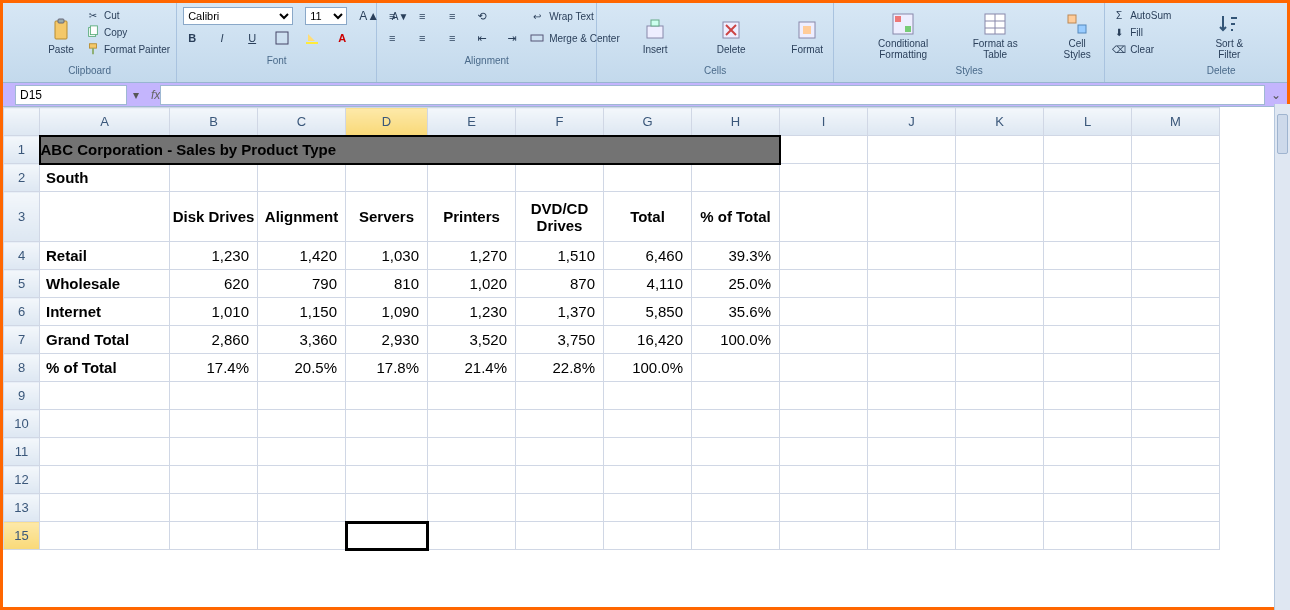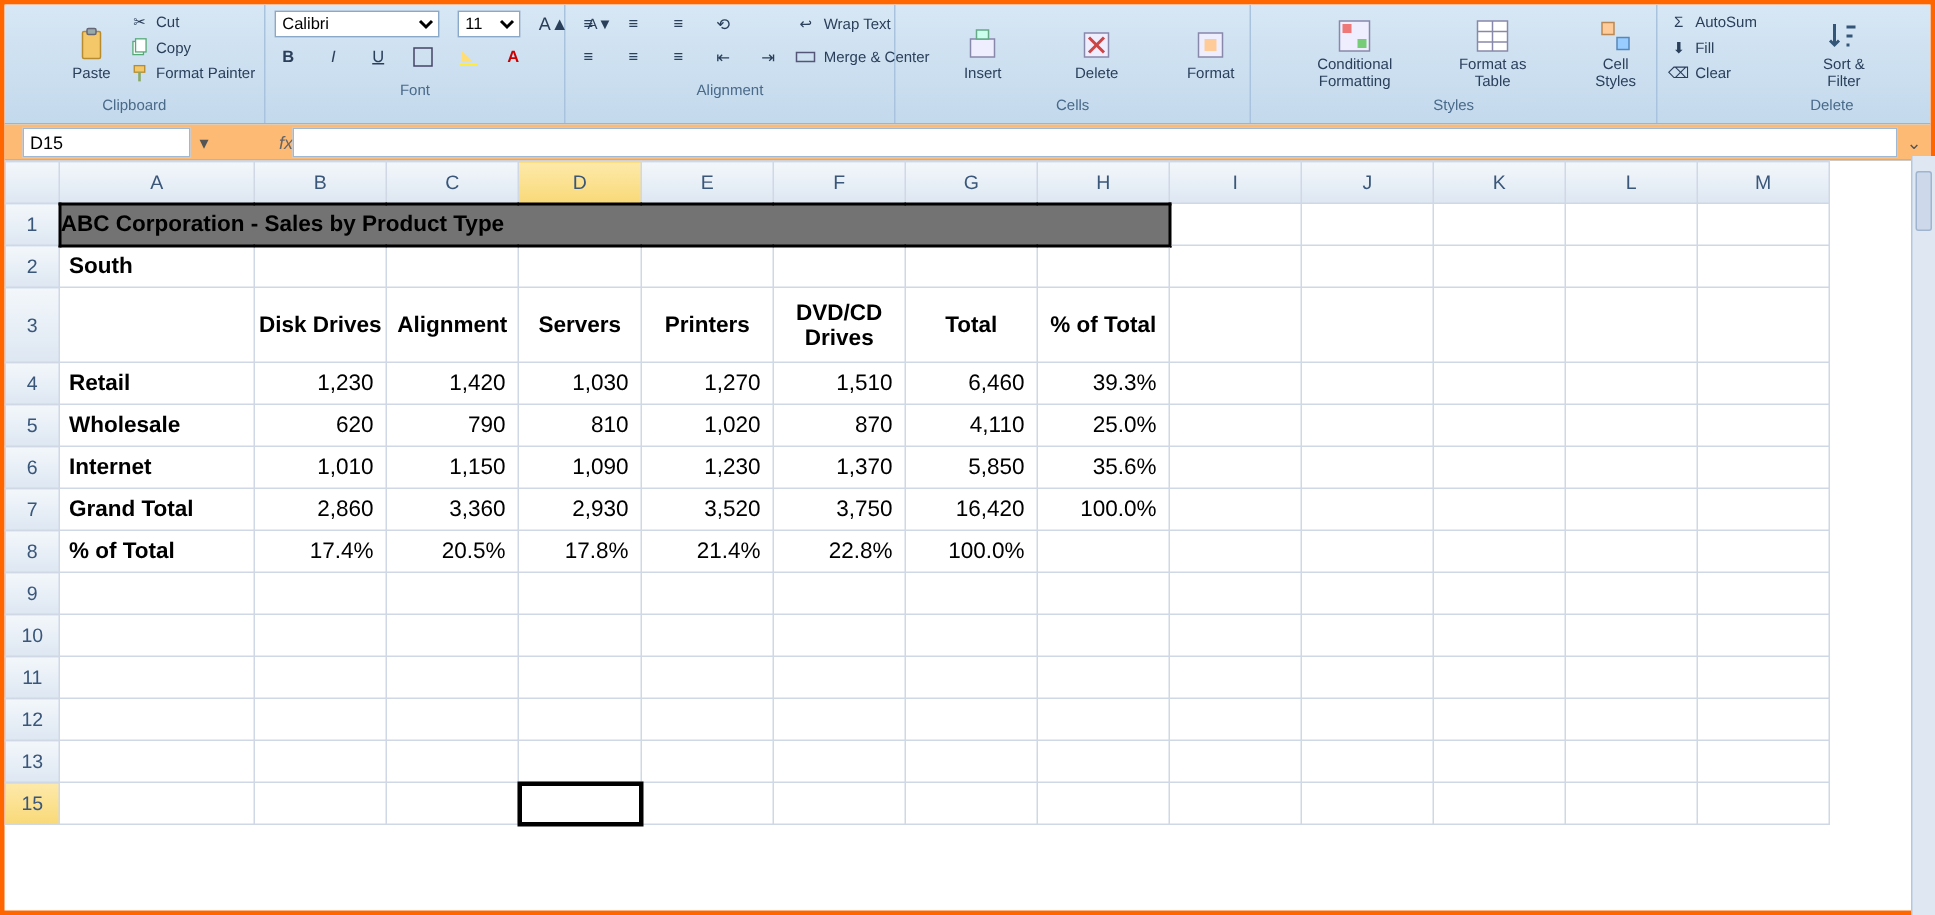--- a/index.html
+++ b/index.html
@@ -10,24 +10,24 @@
   .group-label { font-size: 10px; text-align: center; color: #4a6a8a; padding-bottom: 16px; white-space: nowrap; }
   .stack { display: flex; flex-direction: column; gap: 1px; }
   .clip-item { display: flex; align-items: center; gap: 3px; font-size: 10px; white-space: nowrap; }
   .big-btn { display: flex; flex-direction: column; align-items: center; justify-content: center; width: 40px; height: 58px; font-size: 10px; text-align: center; line-height: 11px; gap: 2px; margin-left: 32px; }
   .ico { width: 16px; height: 16px; display: inline-flex; align-items: center; justify-content: center; }
   .ico.big { width: 24px; height: 24px; }
   select.font-sel { font-size: 11px; height: 18px; border: 1px solid #8aa8c8; background: #fff; }
   .tool-row { display: flex; gap: 12px; }
   .tool-btn { min-width: 18px; height: 18px; display: inline-flex; align-items: center; justify-content: center; font-size: 11px; }
   .wide-btn { display: flex; align-items: center; gap: 4px; font-size: 10px; white-space: nowrap; height: 18px; padding: 0 4px; }
-  .namebox-row { background: #fdba74; border-bottom: 1px solid #9fb8d3; height: 24px; display: flex; align-items: center; font-size: 12px; }
+  .namebox-row { background: #c4b5fd; border-bottom: 1px solid #9fb8d3; height: 24px; display: flex; align-items: center; font-size: 12px; }
   .namebox { width: 112px; border: 1px solid #9fb8d3; background: #fff; margin: 2px 0 2px 12px; height: 20px; display: flex; align-items: center; padding: 0 4px; }
   .namebox-dd { width: 18px; text-align: center; color: #555; }
-  .fx-area { display: flex; align-items: flex-start; gap: 6px; padding-left: 6px; margin-left: 35px; }
+  .fx-area { display: flex; align-items: flex-start; gap: 6px; padding-left: 6px; }
   .formula-bar { flex: 1; background: #fff; border: 1px solid #9fb8d3; height: 20px; margin: 2px 4px 2px 0; }
   .expand-fb { width: 18px; text-align: center; color: #555; padding-right: 4px; }
   .sheet { position: relative; }
   table.grid { border-collapse: collapse; table-layout: fixed; }
   table.grid th, table.grid td { border: 1px solid #d0d7e5; font-size: 15px; height: 28px; }
   table.grid thead th { background: linear-gradient(#f3f7fb,#dde7f2); color: #3a577a; font-weight: normal; font-size: 13px; text-align: center; }
   table.grid tbody th.rowhdr { background: linear-gradient(#f3f7fb,#dde7f2); color: #3a577a; width: 36px; font-weight: normal; font-size: 13px; text-align: center; }
   .corner { width: 36px; background: #dde7f2; }
   .title-cell { background: #737373; font-weight: bold; text-align: left; border: 2px solid #000 !important; }
   .bold { font-weight: bold; }

